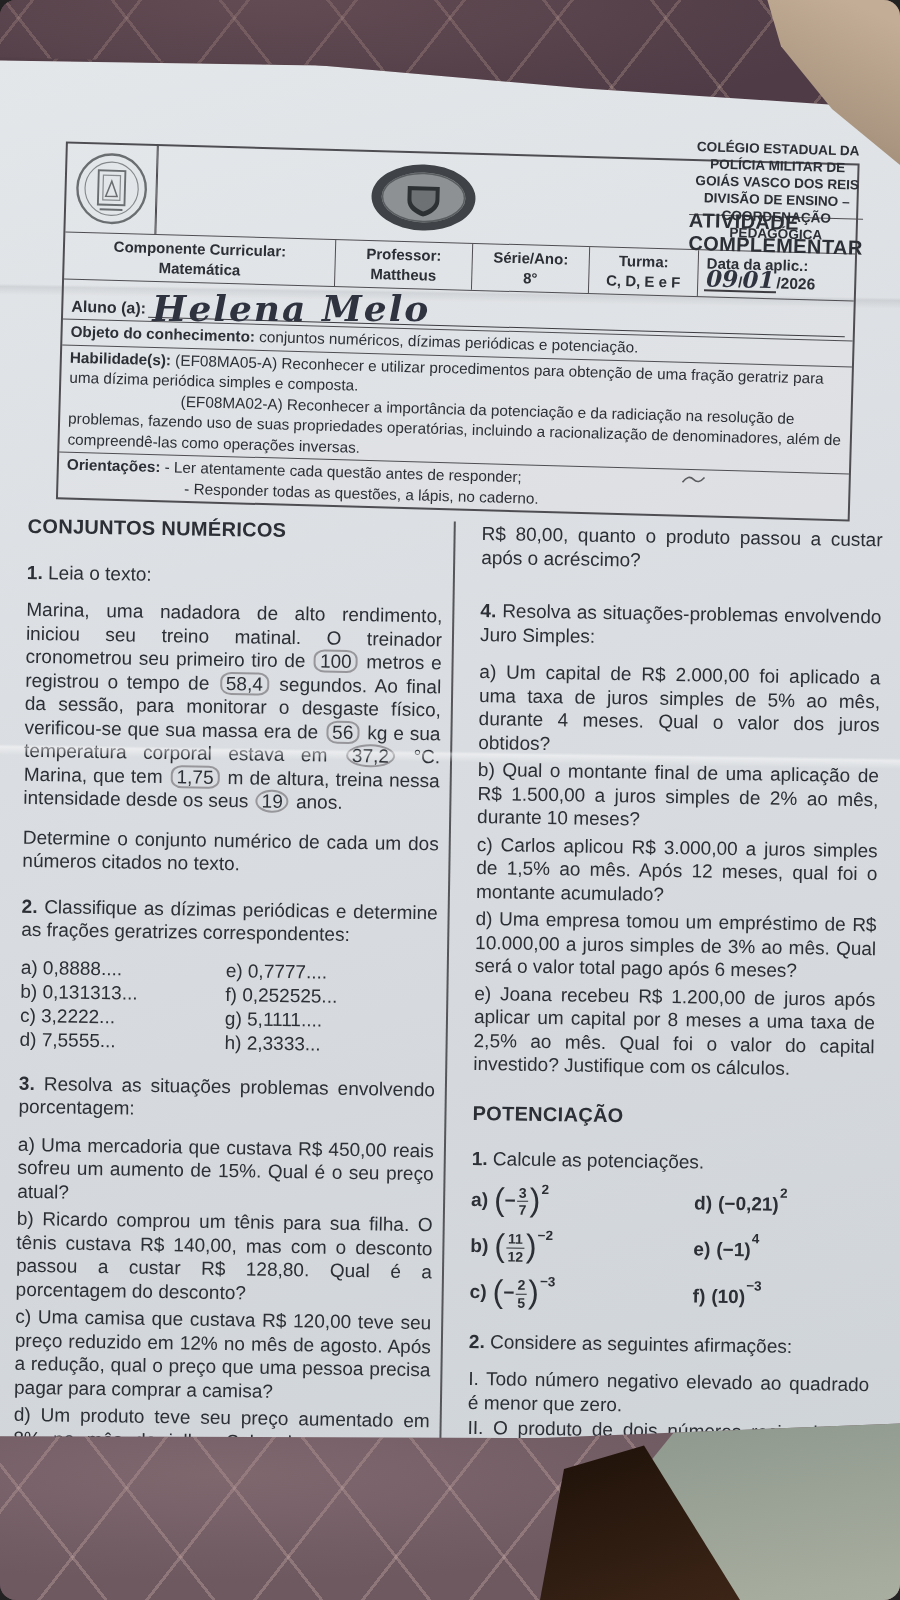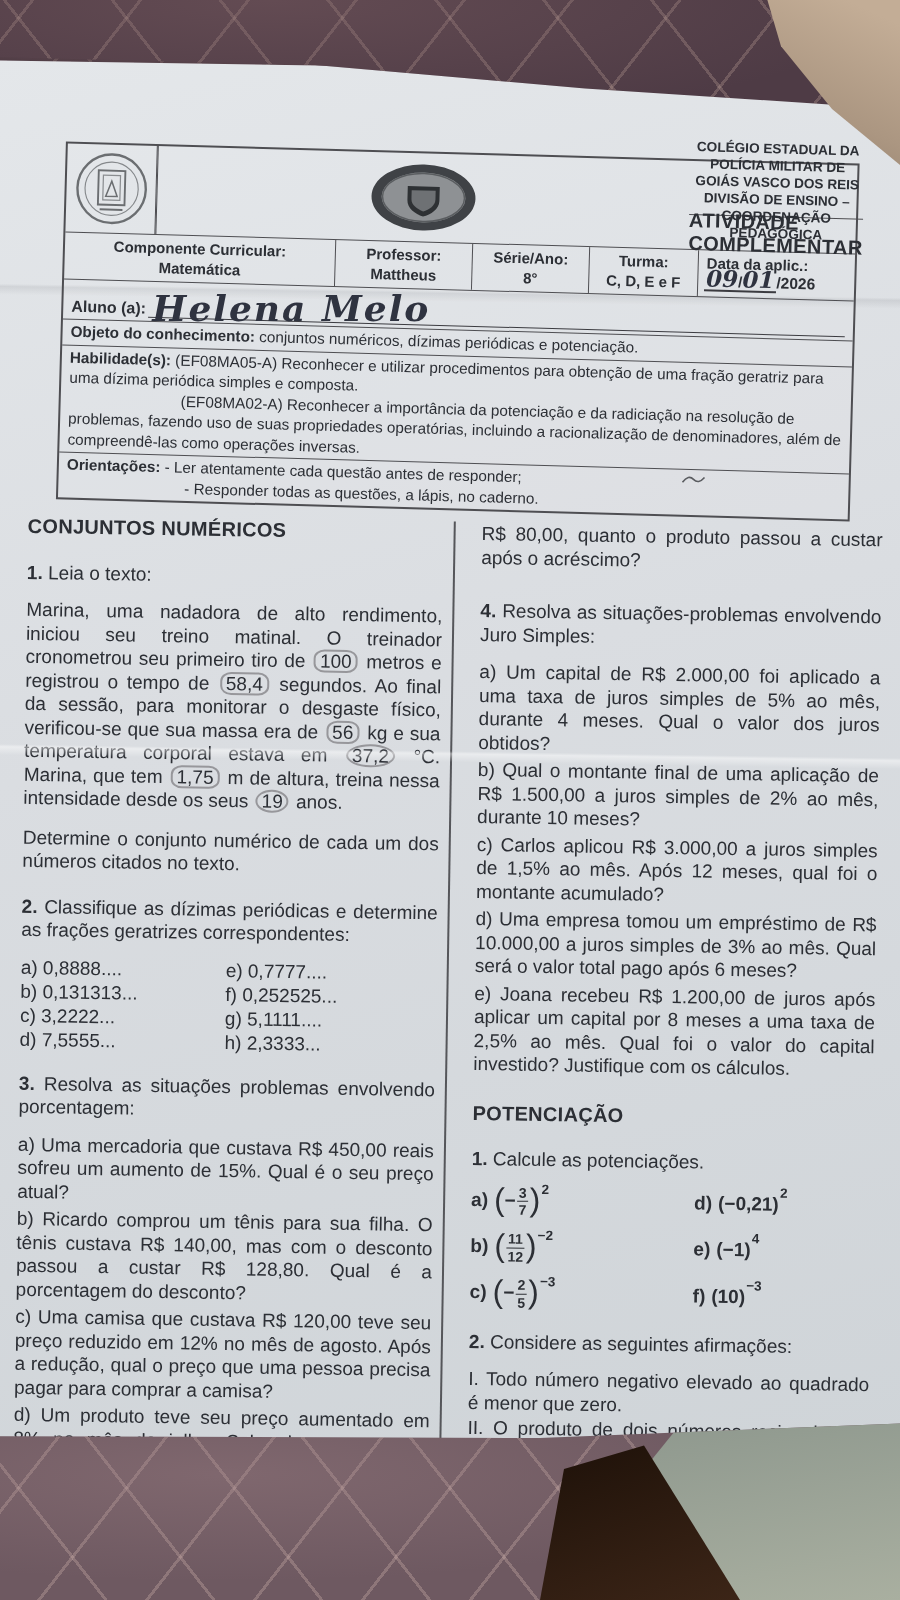--- a/index.html
+++ b/index.html
@@ -1,17 +1,17 @@
 <!DOCTYPE html>
 <html lang="pt"><head>
 <meta charset="utf-8">
 <style>
   html,body{margin:0;padding:0;background:#222;}
   .photo{position:relative;width:900px;height:1600px;overflow:hidden;
-         font-family:"Liberation Sans",sans-serif;background:#55414b;}
+         font-family:"Liberation Sans",sans-serif;background:#55414b;border-radius:16px;}
   
   .fabric-base{position:absolute;inset:0;background-color:#55414b;
     background-image:
       radial-gradient(ellipse at 35% 8%, rgba(125,95,100,.40), transparent 62%),
       radial-gradient(ellipse at 85% 95%, rgba(140,110,115,.25), transparent 55%),
       repeating-linear-gradient(52deg, transparent 0 82px, rgba(215,185,170,.22) 82px 85px),
       repeating-linear-gradient(-52deg, transparent 0 82px, rgba(215,185,170,.22) 82px 85px);}
   
   .paper{position:absolute;left:-25px;top:60px;width:955px;height:1378px;z-index:1;
     transform:rotate(.9deg);transform-origin:0 0;

